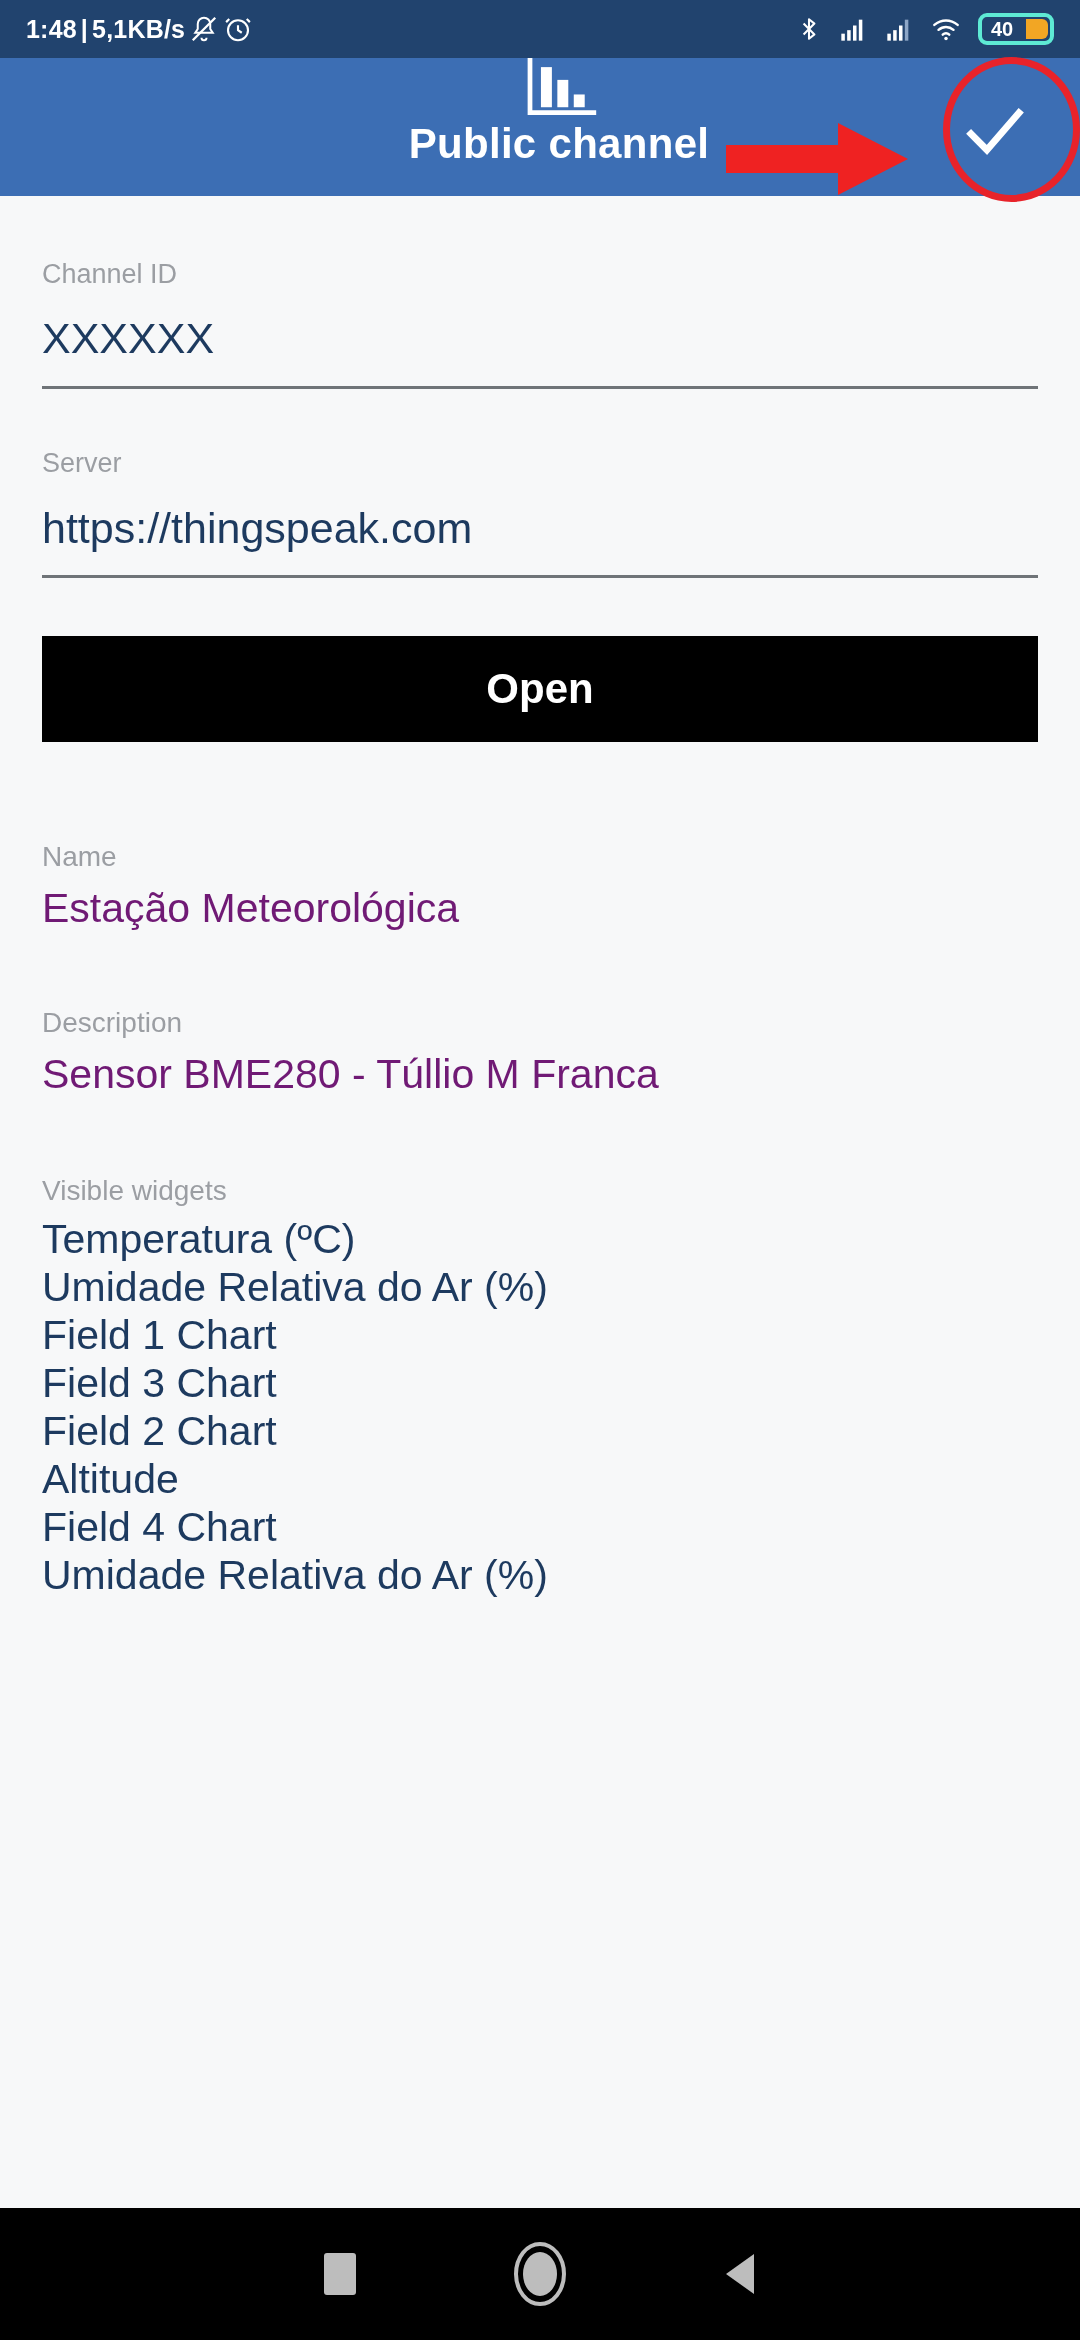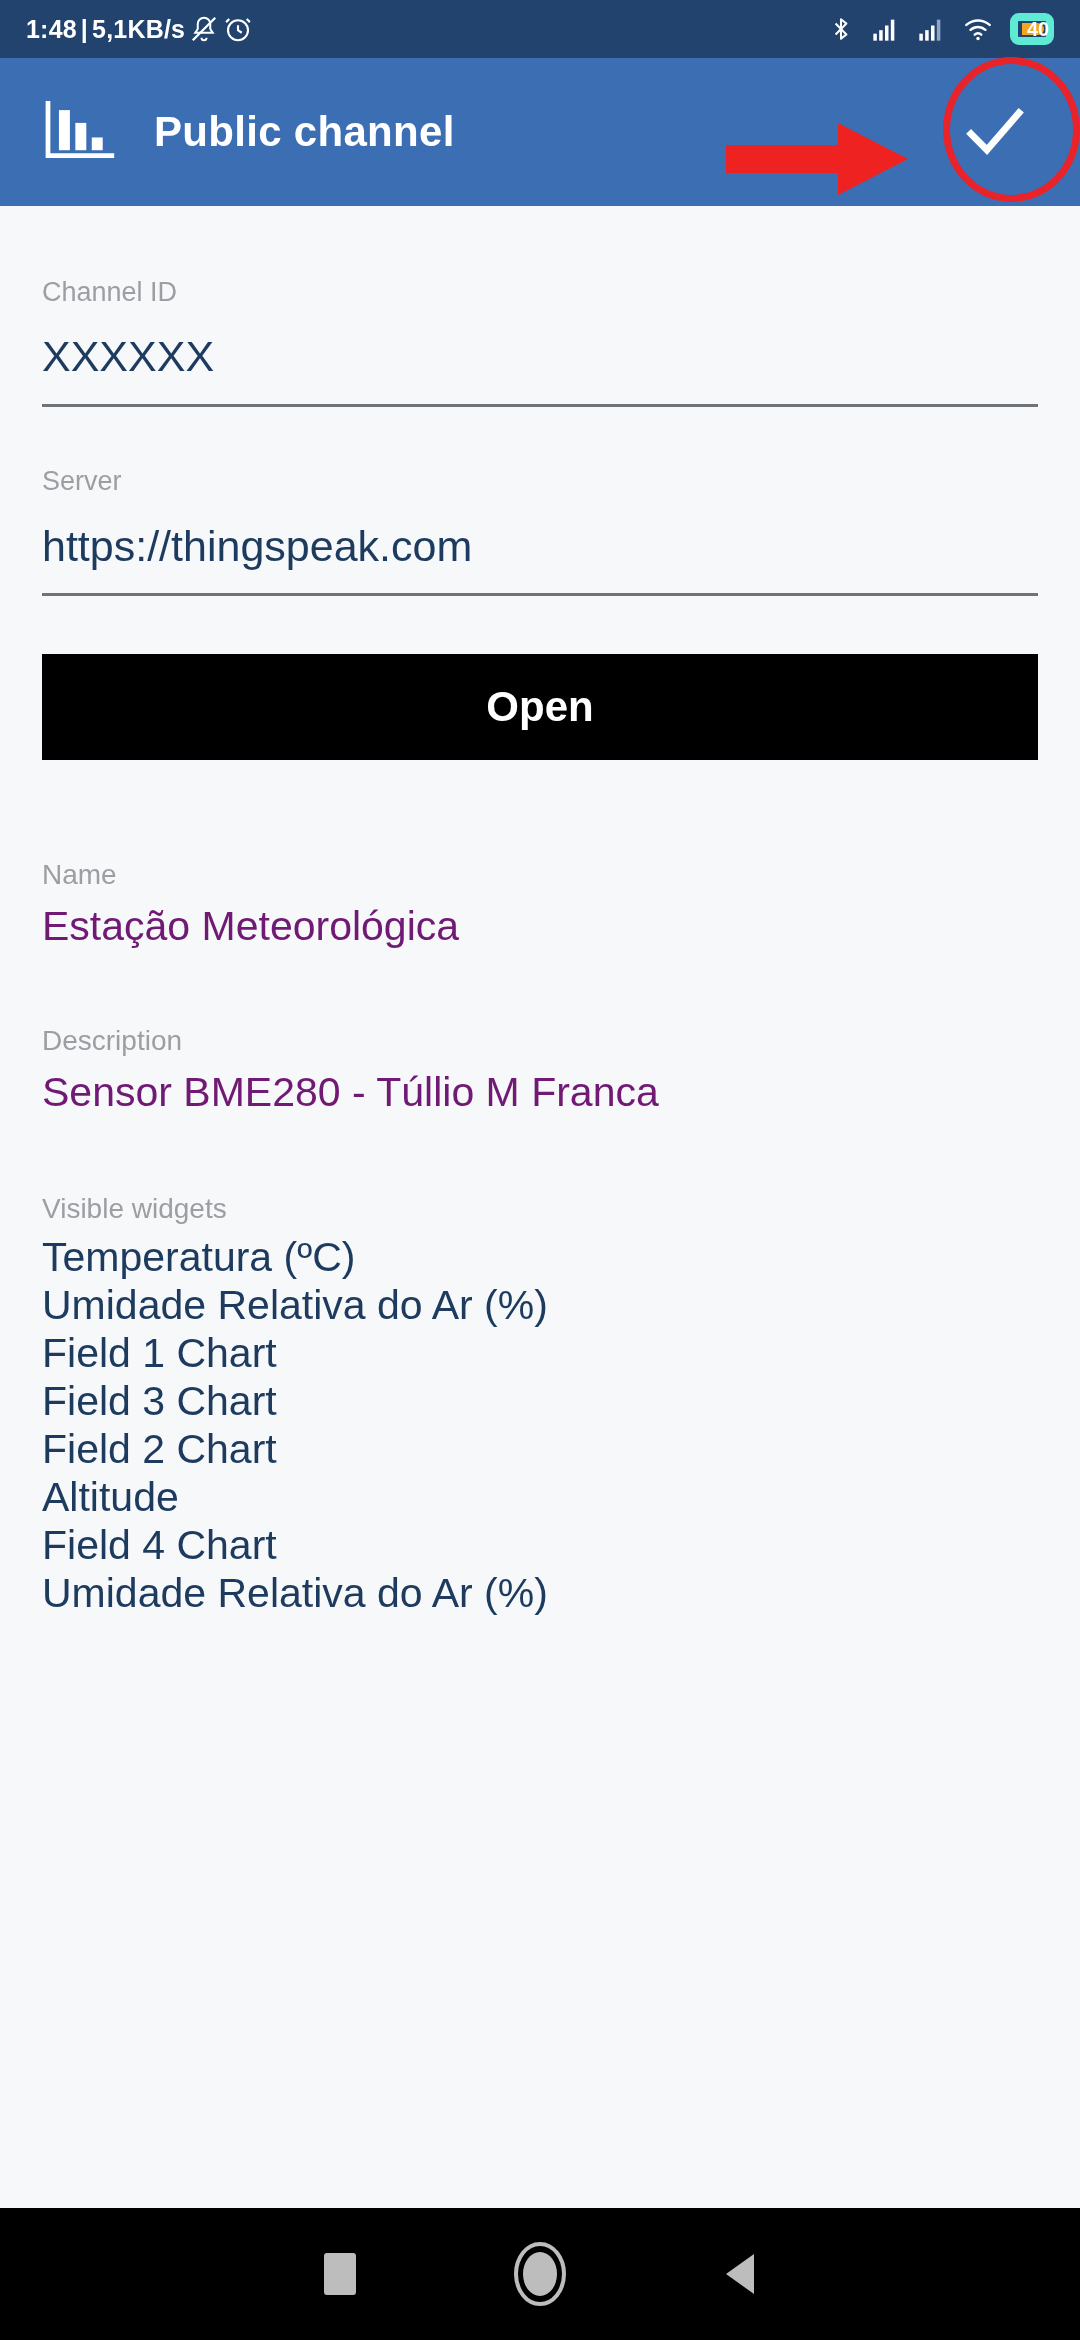--- a/index.html
+++ b/index.html
@@ -20,42 +20,42 @@
   }
   .sb-left { display:flex; align-items:center; gap:4px; }
   .sb-right { display:flex; align-items:center; gap:16px; }
   .sb-text { font-size:25px; font-weight:bold; letter-spacing:.2px; line-height:1; }
   .sb-icon { display:block; }
 
   
   #app-bar {
     position:absolute; top:58px; left:0; width:1080px; height:148px;
     background:#3c6eb4;
-    display:flex; align-items:center;
+    display:flex; align-items:center;flex-direction:column;
   }
   #app-logo { margin-left:42px; width:74px; height:62px; flex:0 0 auto; }
   #app-title {
     margin-left:38px; color:#ffffff; font-size:42px; font-weight:bold;
     letter-spacing:.3px;
   }
   #confirm-button {
     position:absolute; right:46px; top:50%; transform:translateY(-50%);
     width:78px; height:78px; display:flex; align-items:center; justify-content:center;
   }
 
   
   #annotation-arrow { position:absolute; left:726px; top:123px; width:182px; height:72px; z-index:6; }
   #annotation-circle {
     position:absolute; left:943px; top:57px; width:137px; height:145px;
     border:7px solid #e8232a; border-radius:50%; z-index:5;
     background:transparent;
   }
 
   
-  #content { position:absolute; top:214px; left:0; width:1080px; height:2002px; background:#f7f8f9; }
+  #content { position:absolute; top:196px; left:0; width:1080px; height:2002px; background:#f7f8f9; }
 
   .field { margin:0 42px; }
   .field-label {
     color:#9b9ea3; font-size:27px; line-height:1.2; font-weight:normal;
   }
   .field-value {
     color:#1d3a5f; font-size:43px; line-height:1.25; padding-top:22px;
   }
   .field-underline { height:3px; background:#6f7478; margin-top:20px; }
 
@@ -124,21 +124,21 @@
         <rect x="7" y="13" width="3" height="9" fill="#ffffff"></rect>
         <rect x="12" y="9" width="3" height="13" fill="#ffffff"></rect>
         <rect x="17" y="4" width="3" height="18" fill="#8da6c6"></rect>
       </svg>
       <svg class="sb-icon" width="32" height="28" viewBox="0 0 24 24">
         <path d="M2 8.5C5 6 8.4 4.7 12 4.7s7 1.3 10 3.8" fill="none" stroke="#ffffff" stroke-width="2.1" stroke-linecap="round"></path>
         <path d="M5.6 12.7C7.4 11.1 9.6 10.2 12 10.2s4.6.9 6.4 2.5" fill="none" stroke="#ffffff" stroke-width="2.1" stroke-linecap="round"></path>
         <path d="M9.2 16.8c.8-.8 1.8-1.2 2.8-1.2s2 .4 2.8 1.2" fill="none" stroke="#ffffff" stroke-width="2.1" stroke-linecap="round"></path>
         <circle cx="12" cy="20.2" r="1.5" fill="#ffffff"></circle>
       </svg>
-      <div style="position:relative;width:44px;height:32px;border:8px solid #5eead4;border-radius:9px;display:flex;align-items:center;">
+      <div style="position:relative;width:76px;height:32px;border:4px solid #5eead4;border-radius:9px;display:flex;align-items:center;">
         <div style="position:absolute;right:2px;top:2px;bottom:2px;width:22px;background:#f2a624;border-radius:0 6px 6px 0;"></div>
         <span style="position:relative;z-index:2;font-size:20px;font-weight:bold;color:#ffffff;padding-left:9px;line-height:1;">40</span>
       </div>
     </div>
   </div>
 
   <div id="app-bar">
     <svg id="app-logo" viewBox="0 0 40 34">
       <path d="M3 1 L3 30 L38 30" fill="none" stroke="#ffffff" stroke-width="2.6" stroke-linecap="square"></path>
       <rect x="9" y="5" width="6" height="22" fill="#ffffff"></rect>

